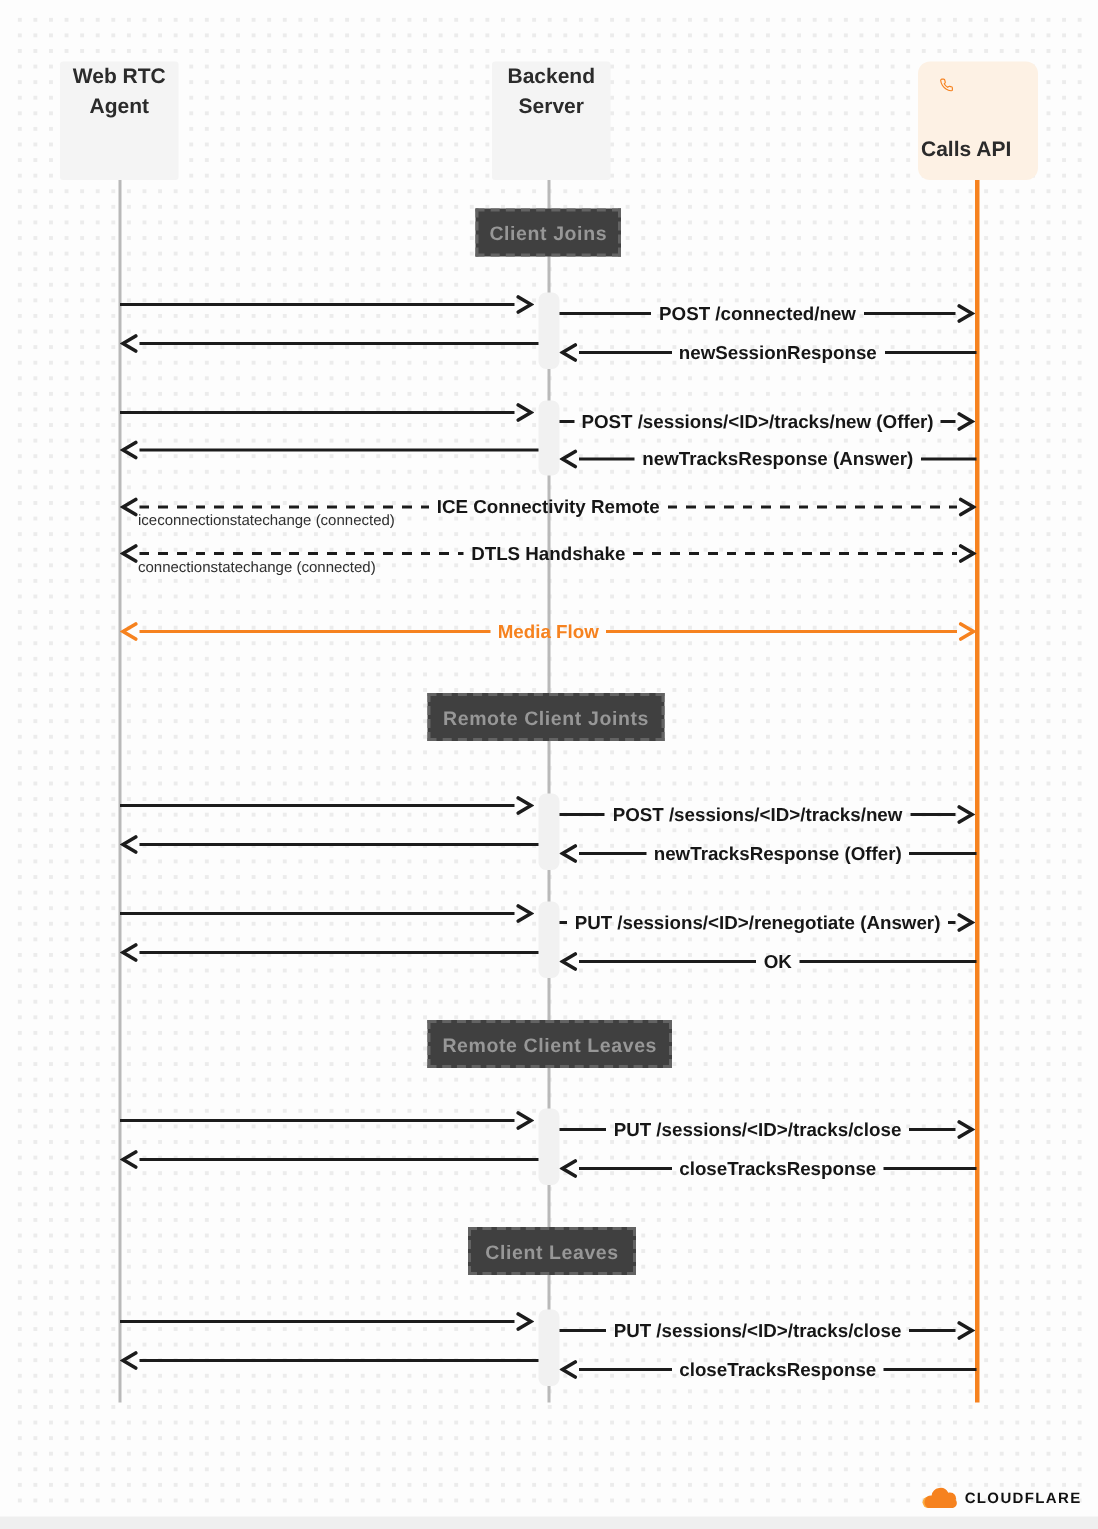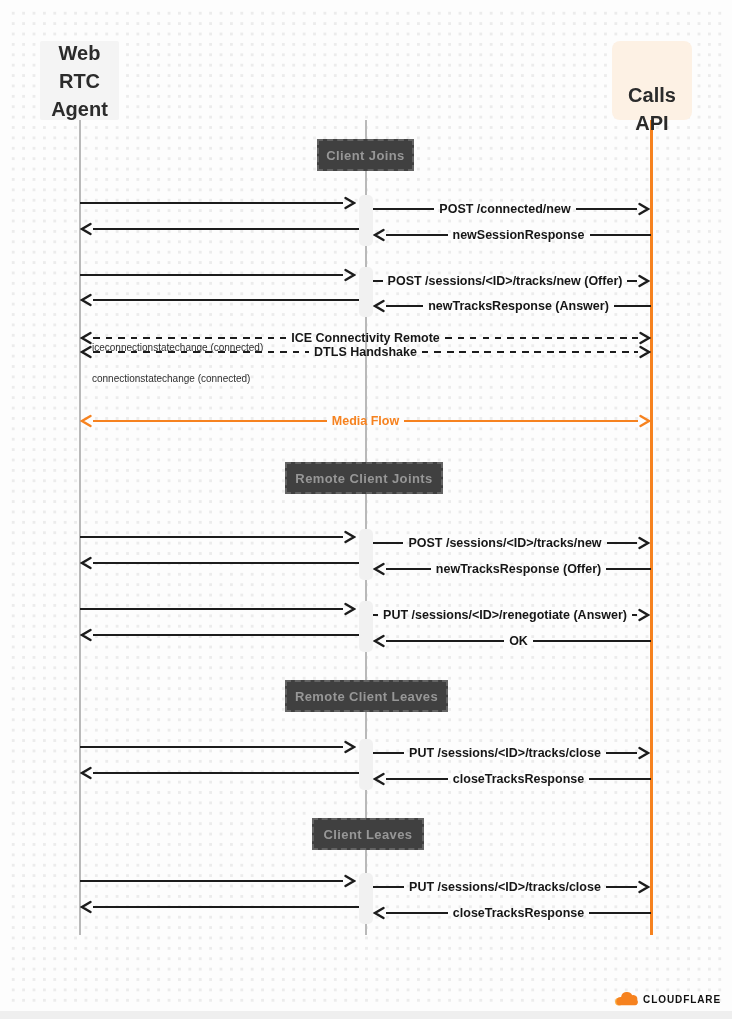--- a/index.html
+++ b/index.html
@@ -11,22 +11,22 @@
   .bottom-bar{position:absolute;left:0;right:0;bottom:0;height:8px;background:#efefef;}
 
   
   .lifeline{position:absolute;top:120px;height:815px;width:2px;background:#b9b9b9;}
   .lifeline.accent{width:3px;background:#f6821f;}
 
   
   .act{position:absolute;left:359px;width:14px;background:#f1f1f1;border-radius:5px;}
 
   
-  .actor{position:absolute;top:41px;width:79px;height:79px;display:flex;align-items:center;justify-content:center;
-         text-align:center;font-weight:bold;font-size:20px;color:#2b2b2b;line-height:1.4;border-radius:2px;}
+  .actor{position:absolute;top:41px;width:79px;height:79px;display:flex;align-items:flex-start;justify-content:center;
+         text-align:center;font-weight:bold;font-size:14px;color:#2b2b2b;line-height:1.4;border-radius:2px;}
   .actor.gray{background:#f4f4f4;padding:0 4px;box-sizing:border-box;}
   .actor.calls{left:612px;width:80px;background:#fdf1e4;border-radius:8px;flex-direction:column;
                justify-content:space-between;box-sizing:border-box;padding:11px 2px 10px 2px;gap:29px;}
 
   
   .phase{position:absolute;box-sizing:border-box;border:2px dashed #636363;background:#404040;
          color:#979797;font-size:13px;font-weight:600;letter-spacing:.4px;
          display:flex;align-items:center;justify-content:center;white-space:nowrap;}
 
   
@@ -122,21 +122,21 @@
           <path d="M10.5 2 L2 7 L10.5 12" fill="none" stroke="#1c1c1c" stroke-width="2.4" stroke-linecap="round"></path>
         </svg>
         <div class="ln dash"></div>
         <span class="mlbl">ICE Connectivity Remote</span>
         <div class="ln dash"></div>
         <svg width="13" height="14" viewBox="0 0 13 14" style="flex: 0 0 auto;">
           <path d="M2.5 2 L11 7 L2.5 12" fill="none" stroke="#1c1c1c" stroke-width="2.4" stroke-linecap="round"></path>
         </svg>
       </div>
       <div class="sub" style="left: 92px; top: 342px;">iceconnectionstatechange (connected)</div>
-      <div class="mseg" style="left: 80px; width: 571px; top: 344px;">
+      <div class="mseg" style="left: 80px; width: 571px; top: 361px;">
         <svg width="13" height="14" viewBox="0 0 13 14" style="flex: 0 0 auto;">
           <path d="M10.5 2 L2 7 L10.5 12" fill="none" stroke="#1c1c1c" stroke-width="2.4" stroke-linecap="round"></path>
         </svg>
         <div class="ln dash"></div>
         <span class="mlbl">DTLS Handshake</span>
         <div class="ln dash"></div>
         <svg width="13" height="14" viewBox="0 0 13 14" style="flex: 0 0 auto;">
           <path d="M2.5 2 L11 7 L2.5 12" fill="none" stroke="#1c1c1c" stroke-width="2.4" stroke-linecap="round"></path>
         </svg>
       </div>
@@ -274,20 +274,23 @@
   </div>
   <div class="phase" style="left:312px;top:818px;width:112px;height:32px">
     <span>Client Leaves</span>
   </div>
   <div class="phase" style="left:285px;top:680px;width:163px;height:32px">
     <span>Remote Client Leaves</span>
   </div>
 
   <div class="actor gray" style="left:40px">
     <span>Web RTC Agent</span>
+  </div>
+  <div class="actor gray" style="left:328px">
+    <span>Backend Server</span>
   </div>
   <div class="actor calls">
     <svg width="34" height="34" viewBox="0 0 24 24">
       <path d="M22 16.92v3a2 2 0 0 1-2.18 2 19.79 19.79 0 0 1-8.63-3.07 19.5 19.5 0 0 1-6-6 19.79 19.79 0 0 1-3.07-8.67A2 2 0 0 1 4.11 2h3a2 2 0 0 1 2 1.72c.127.96.361 1.903.7 2.81a2 2 0 0 1-.45 2.11L8.09 9.91a16 16 0 0 0 6 6l1.27-1.27a2 2 0 0 1 2.11-.45c.907.339 1.85.573 2.81.7A2 2 0 0 1 22 16.92z" fill="none" stroke="#f6821f" stroke-width="2" stroke-linecap="round" stroke-linejoin="round"></path>
     </svg>
     <span>Calls API</span>
   </div>
 
   <div class="brand">
     <svg width="27" height="16" viewBox="0 0 32 18">

